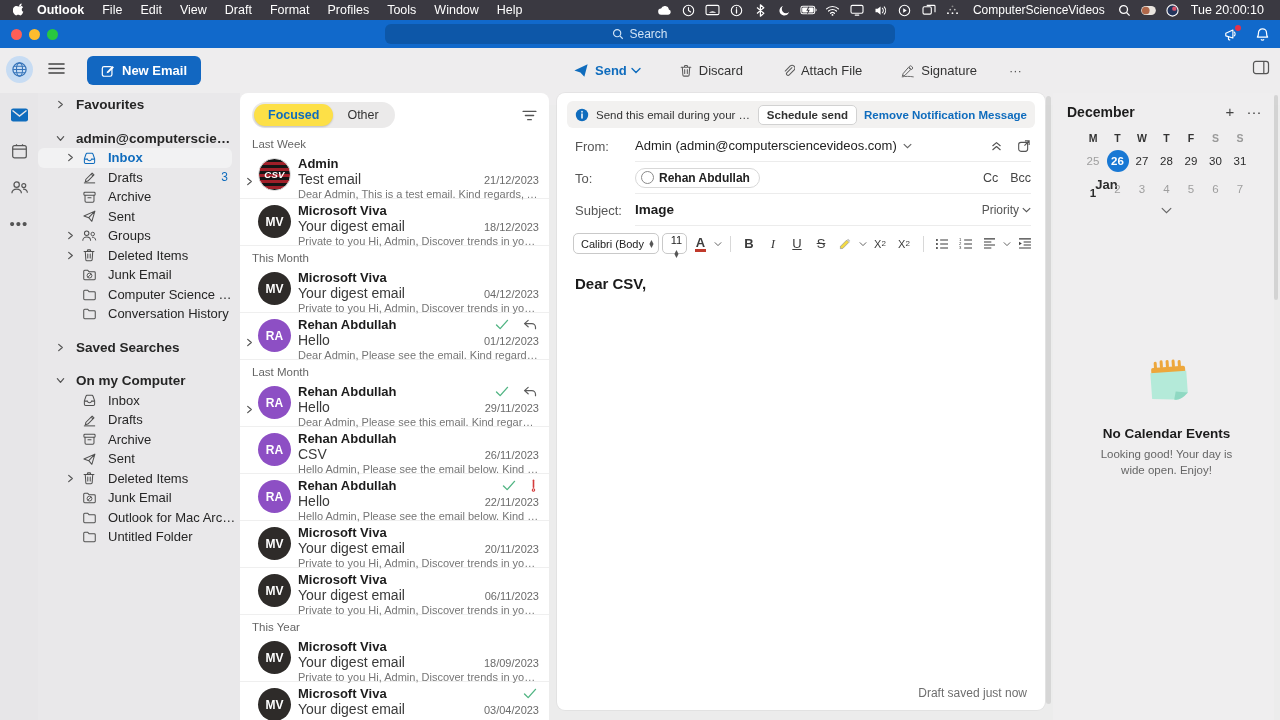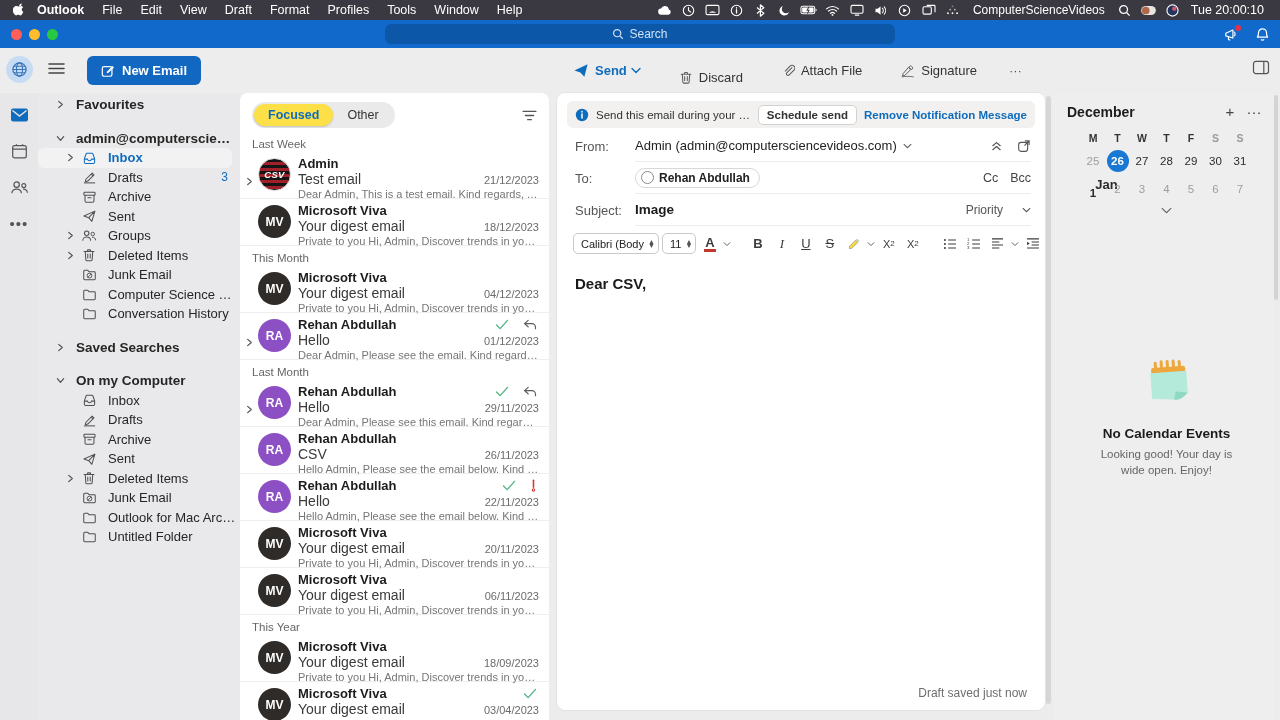--- a/index.html
+++ b/index.html
@@ -104,21 +104,21 @@
   .flabel { width:60px; color:#555; font-size:13px; flex:none; }
   .fval { flex:1; min-width:0; display:flex; align-items:center; height:100%; border-bottom:1px solid #ececec; gap:6px; }
   .fromtext { font-size:13px; color:#222; white-space:nowrap; overflow:hidden; }
   .fchev { color:#666; }
   .hdr-icons { display:flex; gap:14px; color:#555; padding-left:8px; }
   .chip { display:flex; align-items:center; gap:5px; border:1px solid #d8d8d8; border-radius:11px; padding:2px 9px 2px 5px;
           font-size:12px; color:#222; font-weight:bold; background:#fff; }
   .chip .pcirc { width:13px; height:13px; border-radius:50%; border:1.4px solid #8a8a8a; }
   .ccbcc { display:flex; gap:12px; font-size:12.5px; color:#444; padding-left:10px; }
   .subjtext { font-size:13.5px; font-weight:bold; color:#1c1c1c; flex:1; }
-  .priority { font-size:12px; color:#555; display:flex; align-items:center; gap:19px; padding-left:8px;justify-content:flex-end; }
+  .priority { font-size:12px; color:#555; display:flex; align-items:center; gap:3px; padding-left:8px;justify-content:flex-end; }
 
   .fmtbar { display:flex; align-items:center; gap:3px; padding:7px 10px 6px 16px; }
   .spinbox { display:flex; align-items:center; border:1px solid #c9c9c9; border-radius:5px; height:21px;
              padding:0 3px 0 7px; font-size:11px; color:#222; gap:4px; }
   .spin { display:flex; flex-direction:column; color:#555; line-height:4px; font-size:7px; }
   .fbtn { min-width:21px; height:21px; display:flex; align-items:center; justify-content:center; color:#3c3c3c;
           font-size:13px; border:none; background:none; padding:0 3px; }
   .fbtn.b { font-weight:bold; } .fbtn.i { font-style:italic; font-family:"Liberation Serif",serif; }
   .fbtn.u { text-decoration:underline; } .fbtn.s { text-decoration:line-through; }
   .fontA { color:#3c3c3c; font-weight:bold; border-bottom:3px solid #c0392b; line-height:13px; padding:0 1px; }
@@ -344,21 +344,21 @@
               <path d="M1.5 8.5 L16.5 1.5 12.8 15.5 8.3 10.8 Z" fill="#0f6cbd"></path>
             </svg>
         </span>
         <span>Send</span>
         <span class="chev icn">
           <svg width="10" height="7" viewBox="0 0 10 7">
               <path d="M1 1.5 5 5.5 9 1.5" fill="none" stroke="currentColor" stroke-width="1.4" stroke-linecap="round"></path>
             </svg>
         </span>
       </button>
-      <button class="cbtn" style="margin-left:14px;align-items:flex-end;">
+      <button class="cbtn" style="margin-left:14px;">
         <span class="icn gry">
           <svg width="14" height="15" viewBox="0 0 16 16">
               <path d="M2.5 4.2 h11 M6.3 4.2 V3 a.8.8 0 0 1 .8-.8 h1.8 a.8.8 0 0 1 .8.8 v1.2 M3.8 4.2 l.6 9 a1.3 1.3 0 0 0 1.3 1.2 h4.6 a1.3 1.3 0 0 0 1.3-1.2 l.6-9 M6.5 7 v4.5 M9.5 7 v4.5" fill="none" stroke="currentColor" stroke-width="1.2" stroke-linecap="round"></path>
             </svg>
         </span>
         <span>Discard</span>
       </button>
       <button class="cbtn" style="margin-left:14px;">
         <span class="icn gry">
           <svg width="14" height="15" viewBox="0 0 16 16">
@@ -923,21 +923,21 @@
             </svg>
         </span>
       </div>
     </div>
 
     <div class="fmtbar">
       <span class="spinbox" style="width:86px;">
         <span style="flex:1;white-space:nowrap;overflow:hidden;">Calibri (Body)</span>
         <span class="spin">▲<br>▼</span>
       </span>
-      <span class="spinbox" style="width:38px;">
+      <span class="spinbox" style="width:38px;flex-direction:column;">
         <span style="flex:1">11</span>
         <span class="spin">▲<br>▼</span>
       </span>
       <span class="fbtn">
           <span class="fontA">A</span>
         </span>
       <span class="icn gry">
           <svg width="8" height="6" viewBox="0 0 10 7">
             <path d="M1 1.5 5 5.5 9 1.5" fill="none" stroke="currentColor" stroke-width="1.2"></path>
           </svg>

